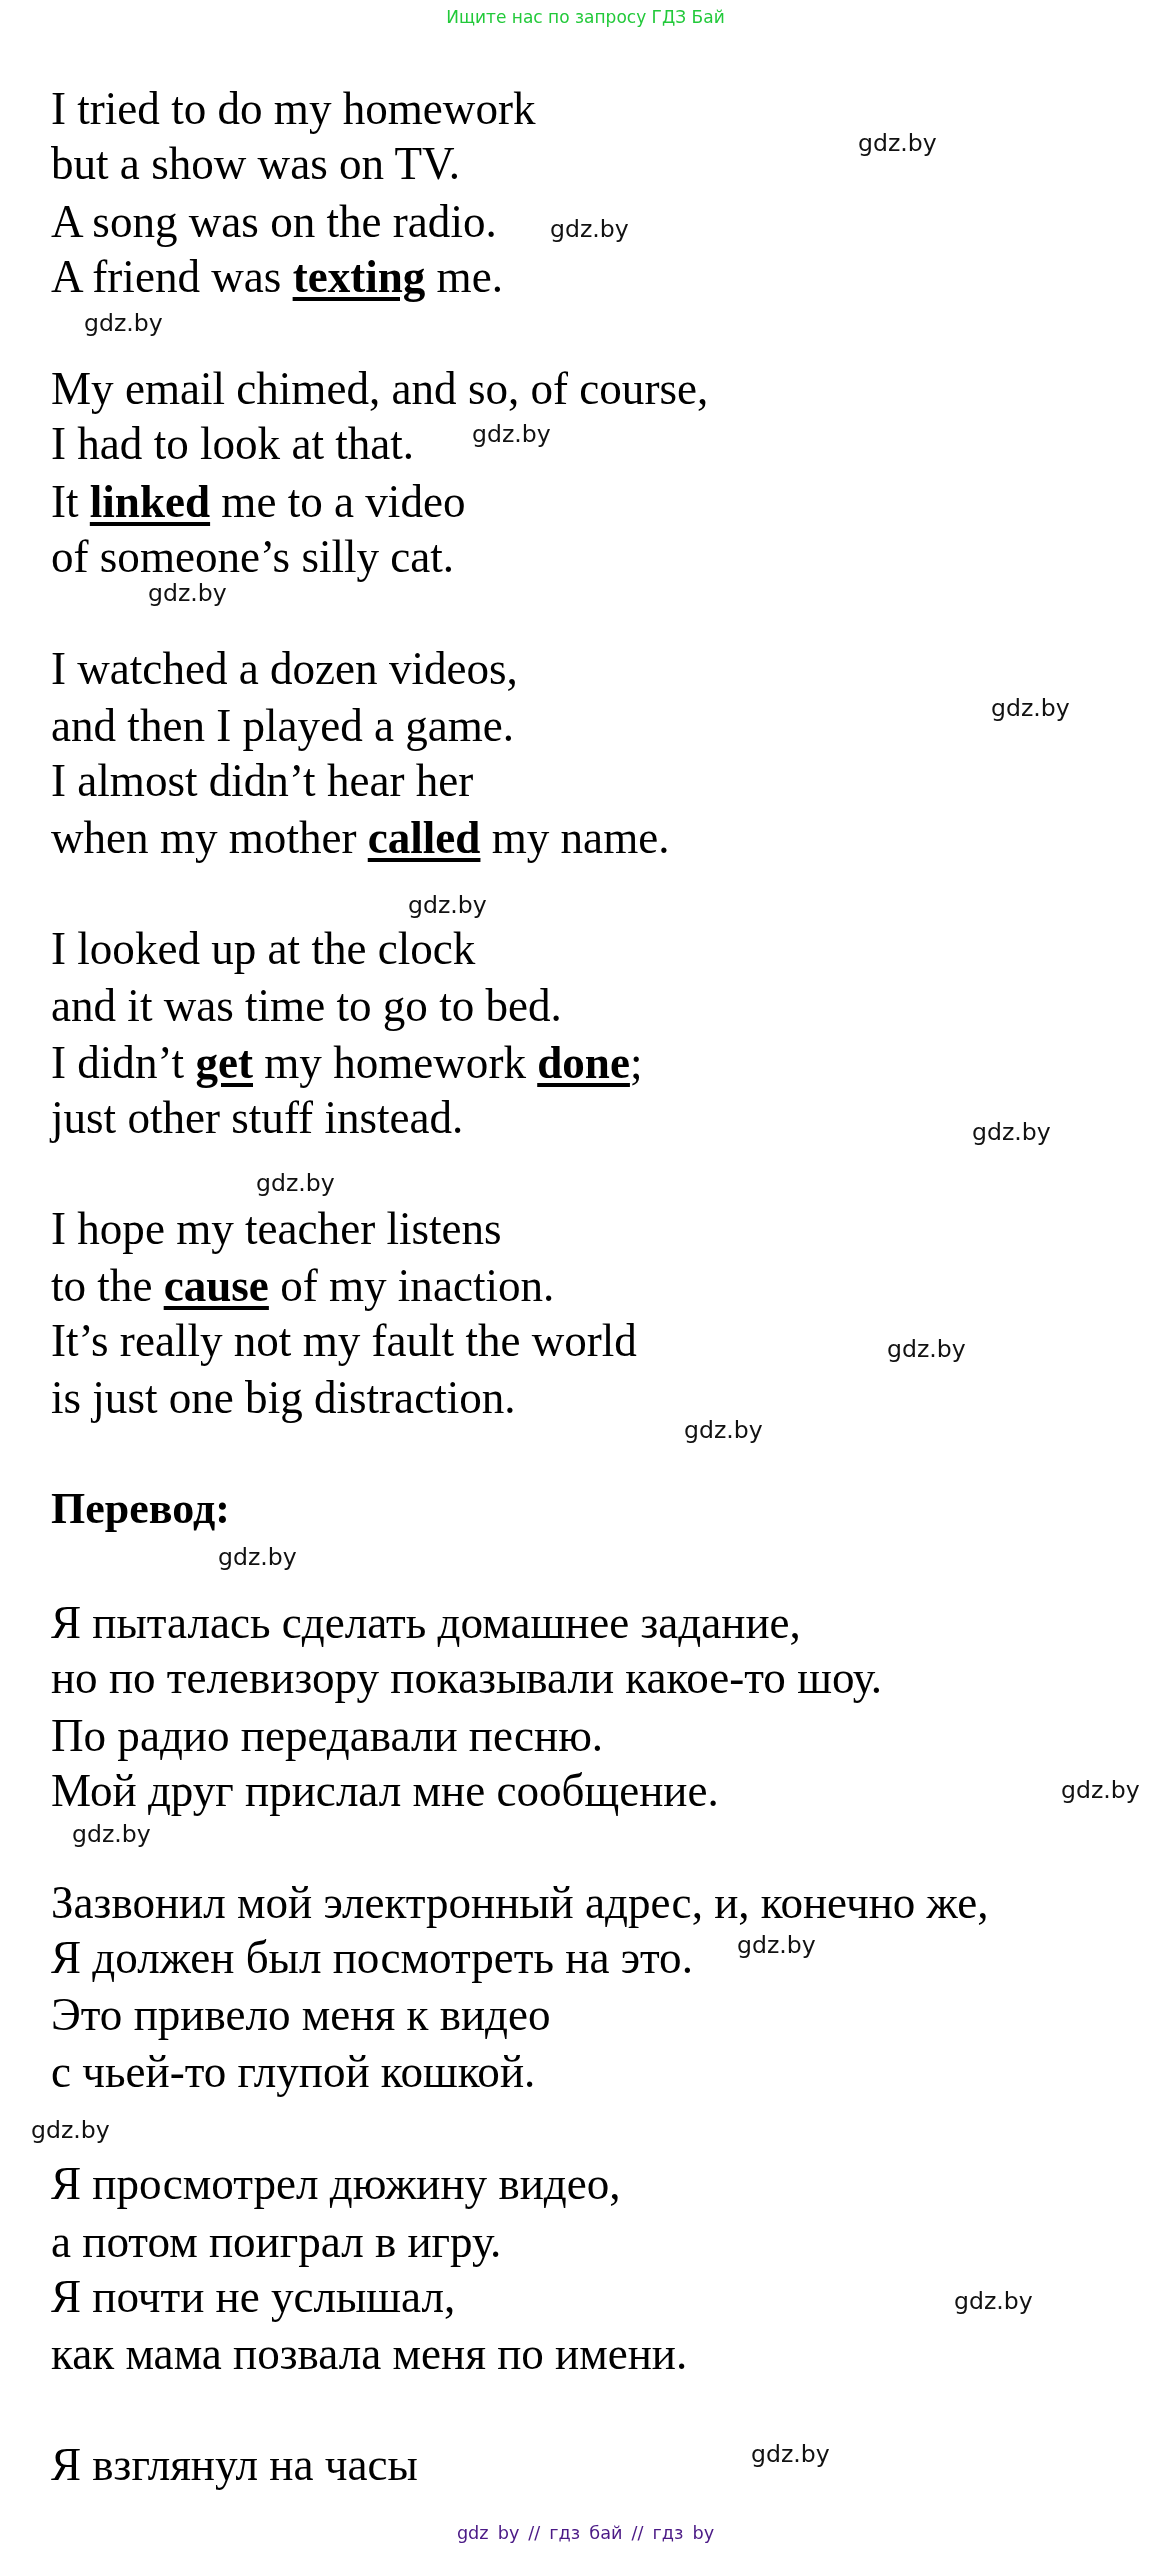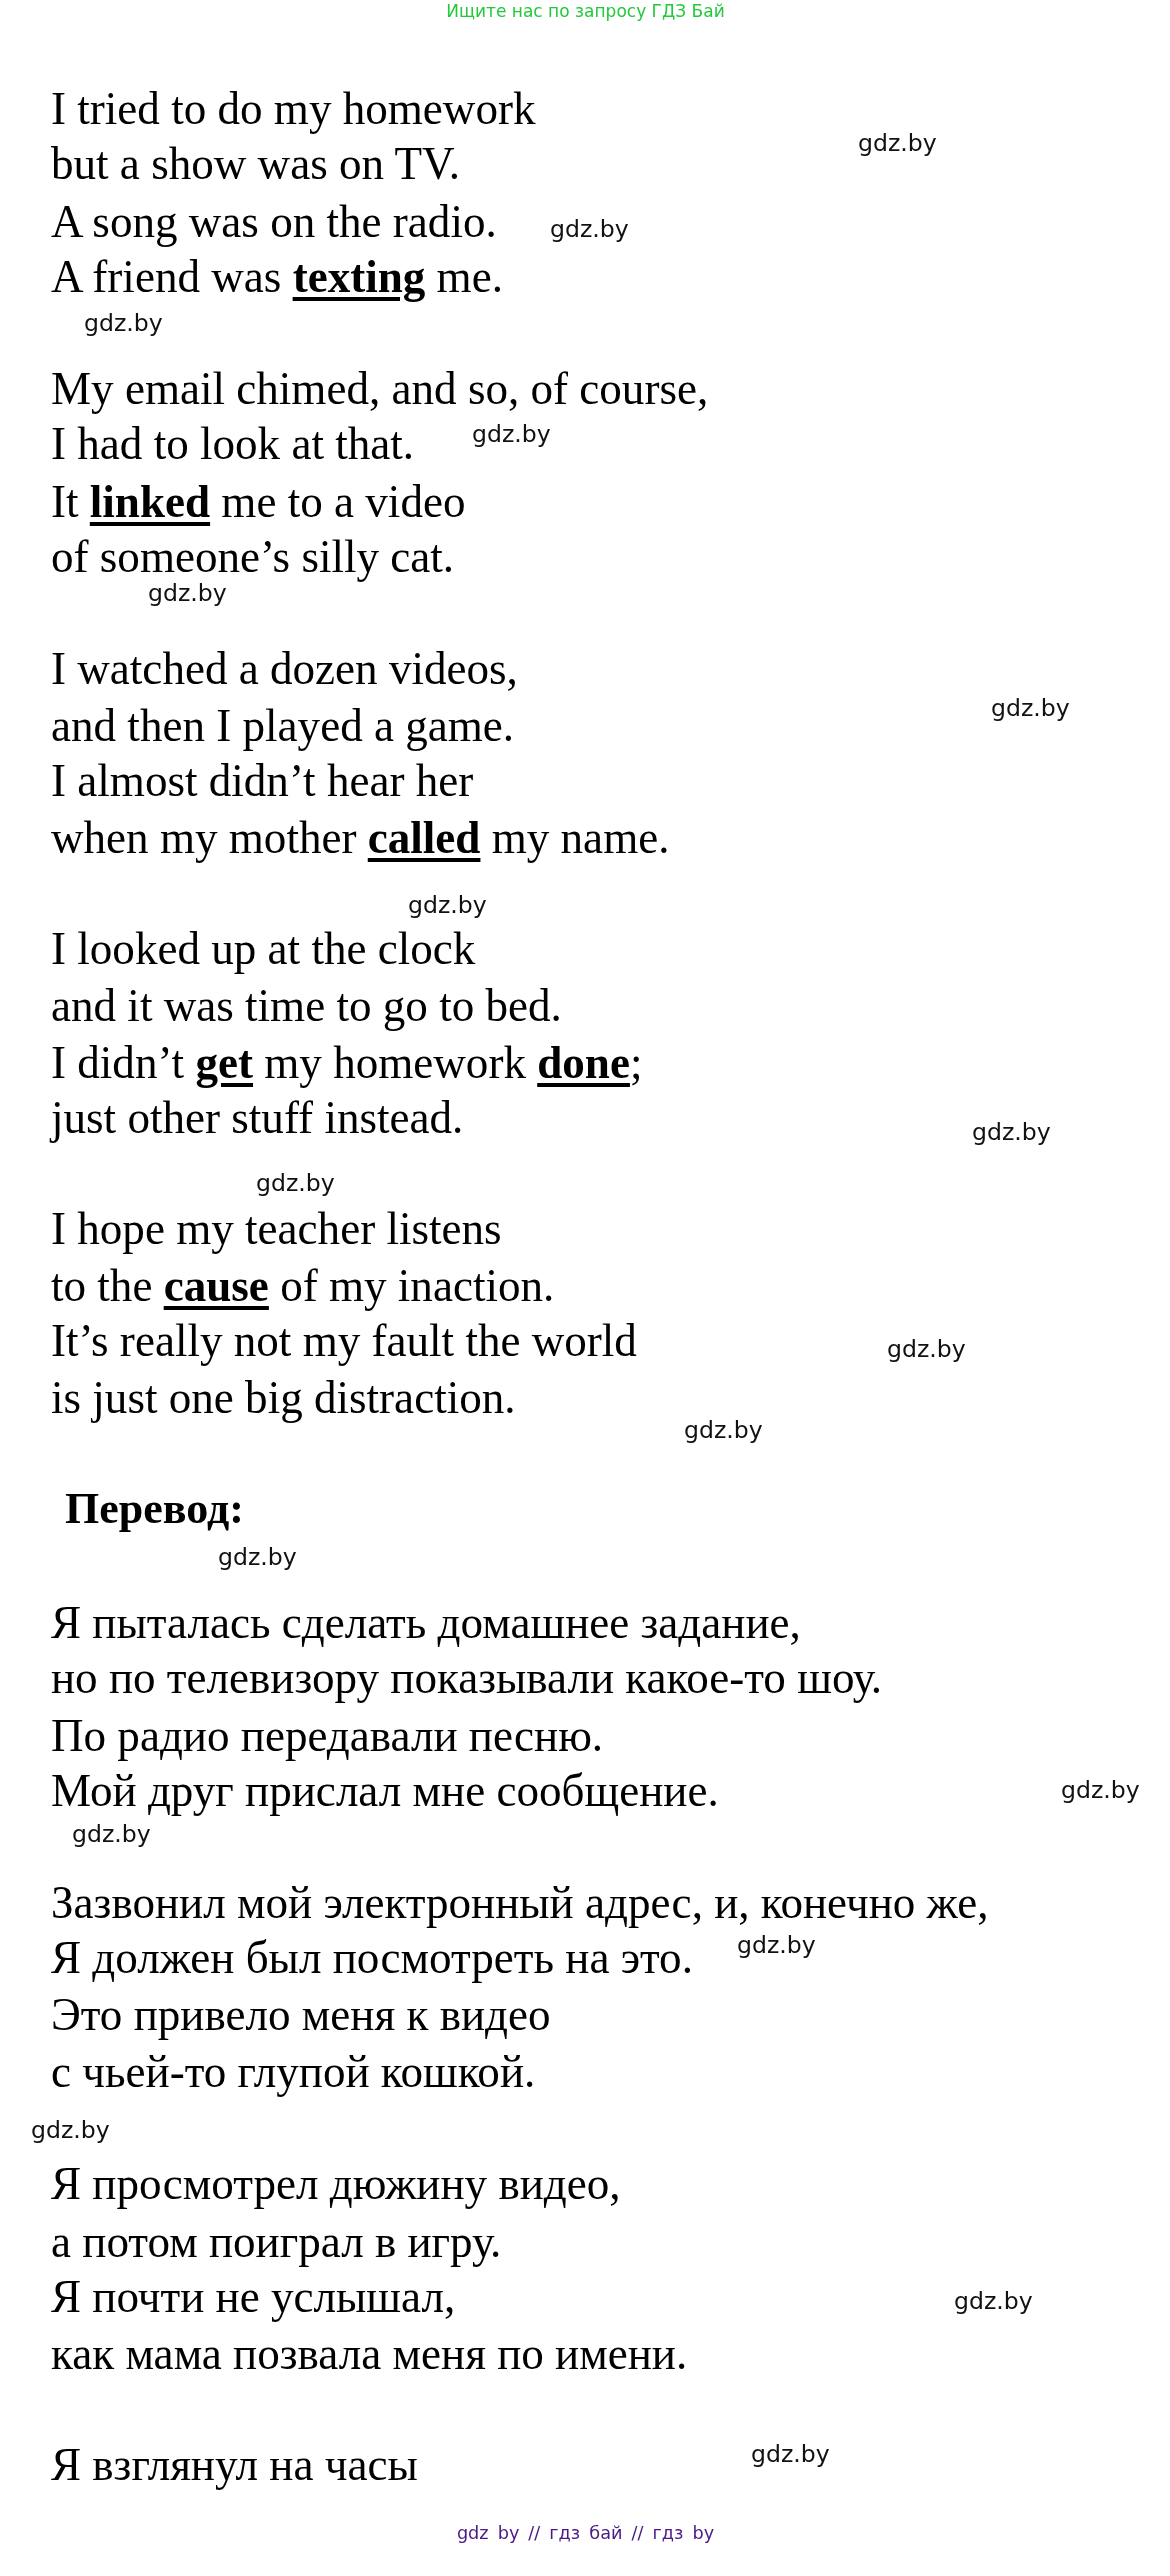--- a/index.html
+++ b/index.html
@@ -1,31 +1,31 @@
 <!DOCTYPE html>
 <html style="font-size:13.5px"><head>
   <meta charset="utf-8">
   <style>
     html, body { margin: 0; padding: 0; background: #ffffff; }
     body { width: 1171px; height: 2576px; position: relative; overflow: hidden; }
     .banner {
-      position: absolute; top: 0; left: 0; width: 1171px; height: 22px;
+      position: absolute; top: 6px; left: 0; width: 1171px; height: 22px;
       text-align: center; font-family: "DejaVu Sans", sans-serif;
       font-size: 17px; line-height: 22px; color: #22c93a;
     }
     .line {
       position: absolute; left: 51px; white-space: nowrap;
       font-family: "Liberation Serif", serif; font-size: 46px;
       color: #000; line-height: 51px;
       transform: scaleX(0.98); transform-origin: left top;
     }
     .line b { font-weight: bold; text-decoration: underline; text-decoration-thickness: 4.2px; text-underline-offset: 5px; }
     .heading {
       position: absolute; left: 51px; font-family: "Liberation Serif", serif;
-      font-size: 44px; font-weight: bold; color: #000; line-height: 51px; margin-left: 14px;
+      font-size: 44px; font-weight: bold; color: #000; line-height: 51px;
     }
     .wm {
       position: absolute; font-family: "DejaVu Sans", sans-serif;
       font-size: 23.6px; color: #111; line-height: 27px; white-space: nowrap;
     }
     .footer {
       position: absolute; top: 2522px; left: 0; width: 1171px;
       text-align: center; font-family: "DejaVu Sans", sans-serif;
       font-size: 17.7px; line-height: 23.6px; color: #4b1a86;
       word-spacing: 3.4px;

